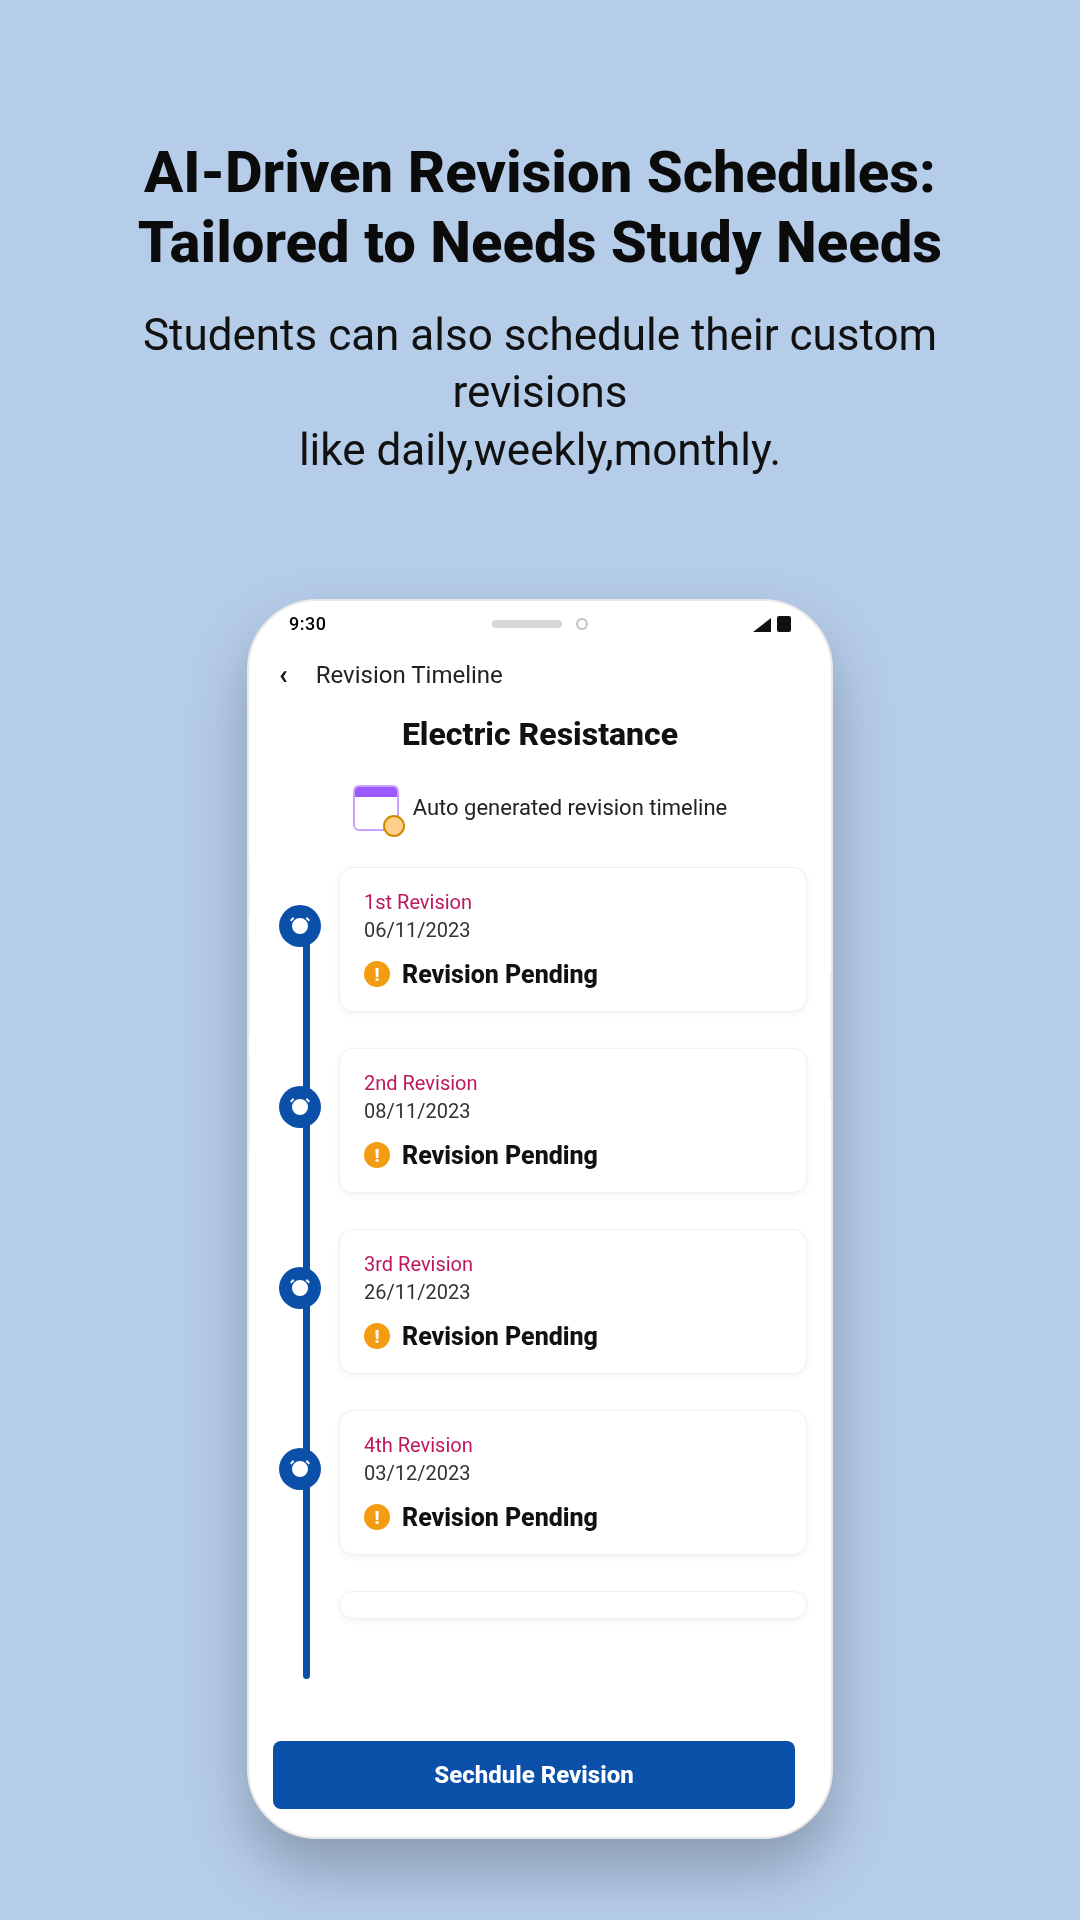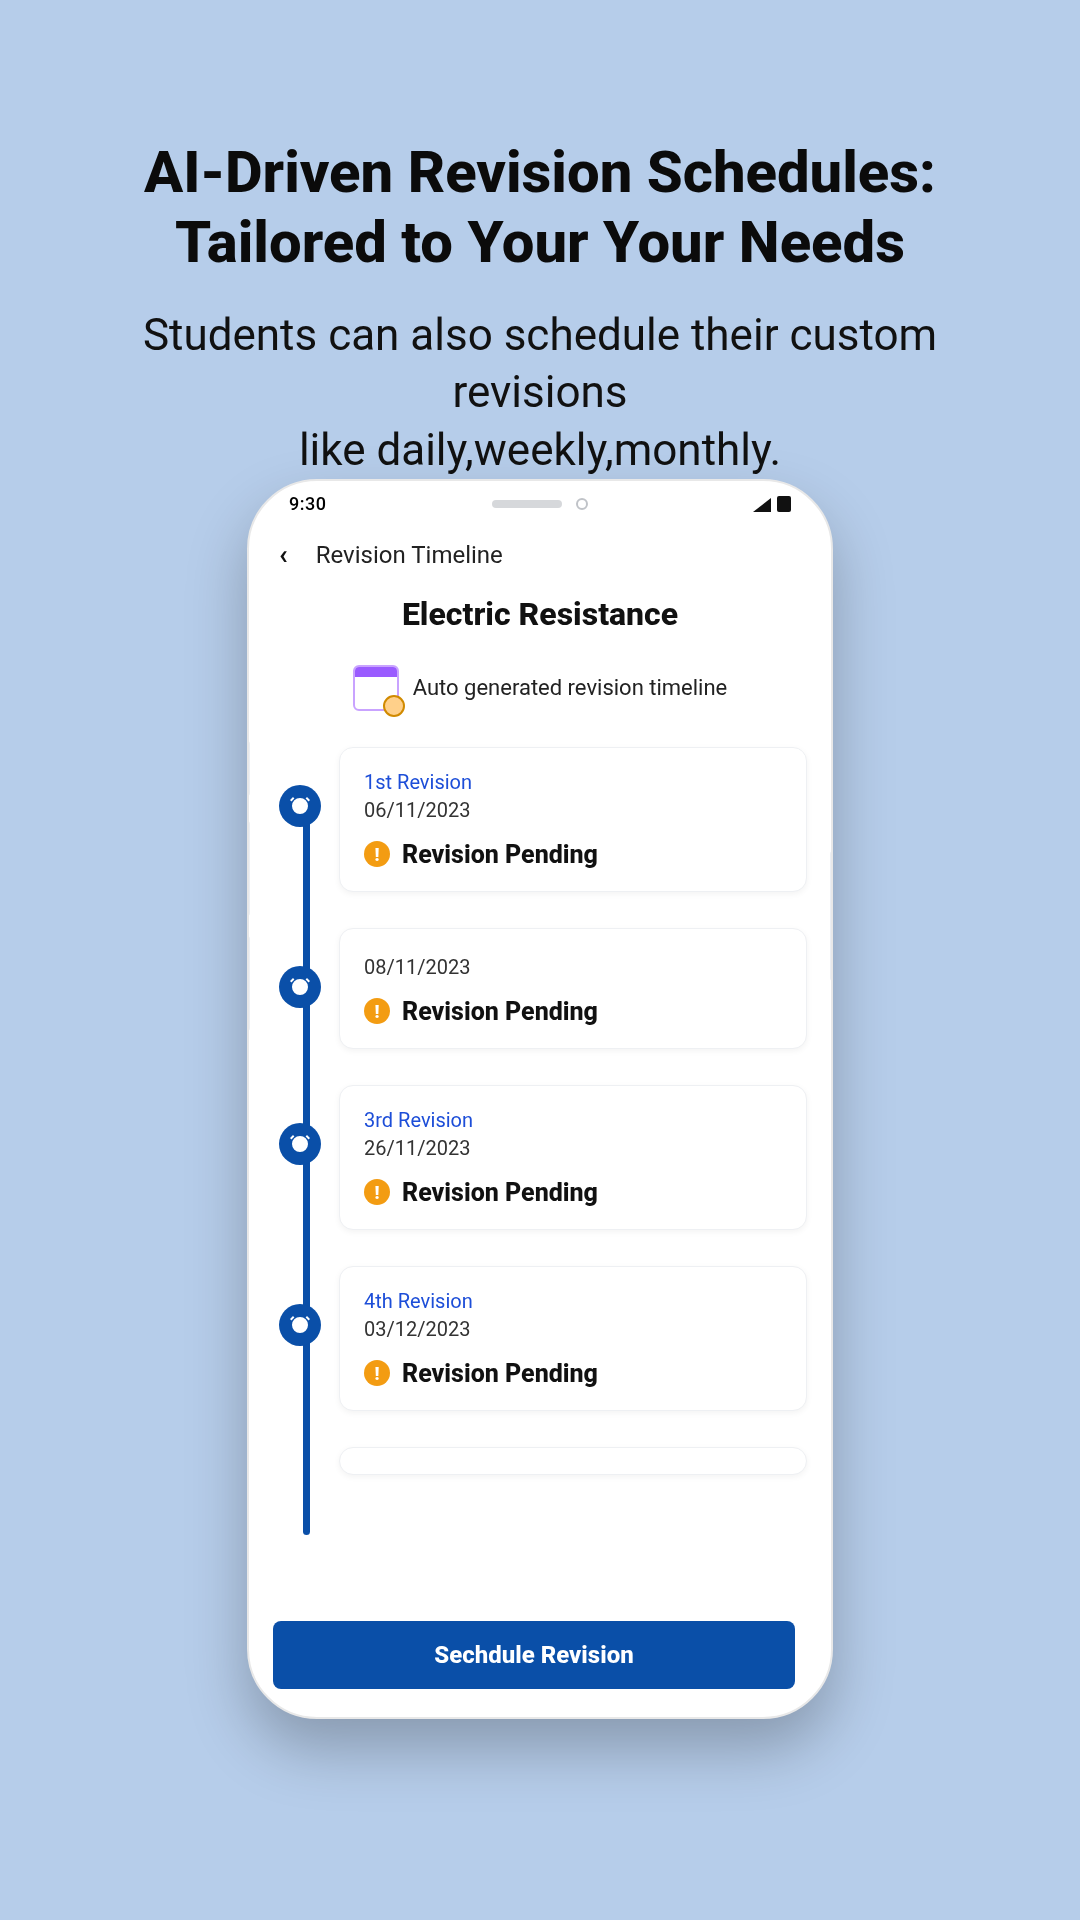--- a/index.html
+++ b/index.html
@@ -26,20 +26,21 @@
   .page-subtitle {
     margin-top: 30px;
     font-size: 44px;
     color: #111;
     text-align: center;
     line-height: 1.3;
     max-width: 900px;
   }
 
   .phone {
+    margin-top: 120px;
     width: 586px;
     height: 1240px;
     background: #fff;
     border-radius: 70px;
     box-shadow: 0 30px 60px rgba(0,0,0,0.25);
     position: relative;
     overflow: hidden;
     border: 2px solid #e8e8e8;
   }
   .side-btn {
@@ -150,21 +151,21 @@
     width:42px; height:42px; background:#0a4fa8; border-radius:50%;
     display:flex; align-items:center; justify-content:center;
   }
   .node svg { width:24px; height:24px; fill:#fff; }
 
   .card {
     background:#fff; border:1px solid #eef0f3; border-radius:14px;
     box-shadow: 0 2px 6px rgba(0,0,0,0.05);
     padding: 22px 24px 22px 24px;
   }
-  .rev-label { font-size:20px; color:#1d4ed8; }
+  .rev-label { font-size:20px; color:#be185d; }
   .rev-date { font-size:20px; color:#333; margin-top:4px; }
   .status-row { display:flex; align-items:center; gap:12px; margin-top:18px; }
   .warn {
     width:26px; height:26px; background:#f39c12; border-radius:50%;
     display:flex; align-items:center; justify-content:center;
     color:#fff; font-weight:900; font-size:18px;
   }
   .status-text { font-size:25px; font-weight:800; color:#111; }
 
   .item.partial .card {
@@ -177,21 +178,21 @@
     font-size:24px; font-weight:800;
     padding:20px 0; border-radius:8px;
   }
 
 </style>
 </head>
 <body>
 
 <h1 class="page-title">
   <span>AI-Driven Revision Schedules:</span><br>
-  <span>Tailored to Your Your Needs</span>
+  <span>Tailored to Needs Study Needs</span>
 </h1>
 <p class="page-subtitle">
   <span>Students can also schedule their custom revisions</span><br>
   <span>like daily,weekly,monthly.</span>
 </p>
 
 <div class="phone">
   <div class="side-btn left1"></div>
   <div class="side-btn left2"></div>
   <div class="side-btn left3"></div>
@@ -243,20 +244,21 @@
         </div>
       </div>
 
       <div class="item">
         <div class="node">
           <svg viewBox="0 0 24 24">
               <path d="M12 4a8 8 0 1 0 8 8 8 8 0 0 0-8-8zm1 9h3v-2h-3V8h-2v3H8v2h3v3h2z M5 3L2 6l1.4 1.4L6.4 4.4z M19 3l3 3-1.4 1.4L17.6 4.4z"></path>
             </svg>
         </div>
         <div class="card">
+          <div class="rev-label">2nd Revision</div>
           <div class="rev-date">08/11/2023</div>
           <div class="status-row">
             <div class="warn">!</div>
             <div class="status-text">Revision Pending</div>
           </div>
         </div>
       </div>
 
       <div class="item">
         <div class="node">

